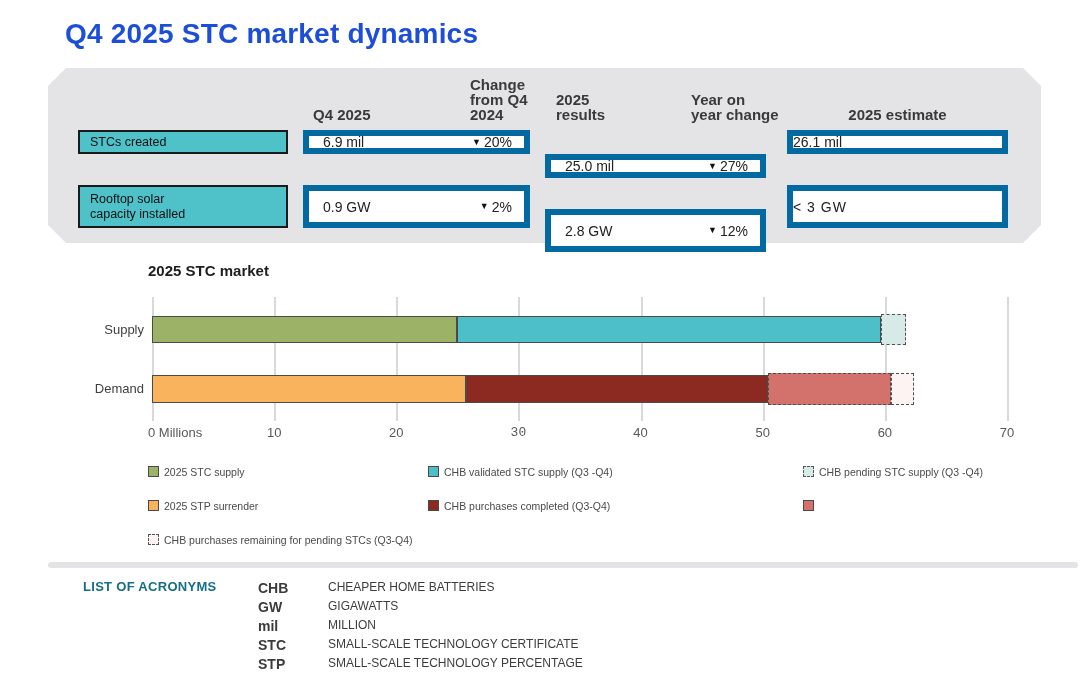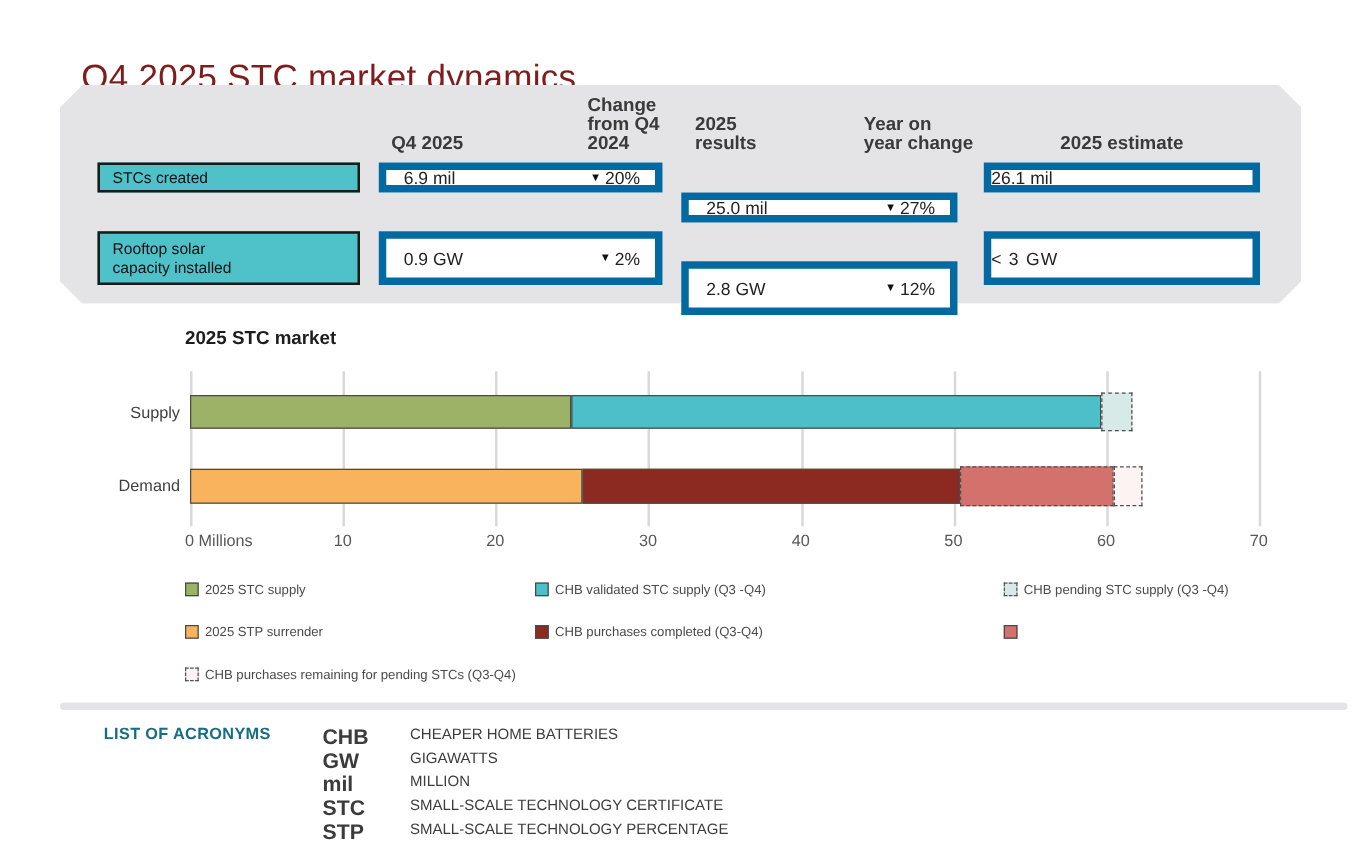--- a/index.html
+++ b/index.html
@@ -5,23 +5,22 @@
   html,body{margin:0;padding:0;}
   body{
     width:1090px;height:681px;position:relative;background:#ffffff;
     font-family:"Liberation Sans","DejaVu Sans",sans-serif;color:#333;
     overflow:hidden;
   }
   .abs{position:absolute;}
 
   
   .page-title{
-    left:65px;top:18px;font-size:28px;font-weight:400;color:#7f1d1d;
+    left:65px;top:18px;font-size:28px;font-weight:700;color:#1d4ed8;
     letter-spacing:.2px;
-    margin-top:28px;
   }
 
   
   .panel{
     left:48px;top:68px;width:993px;height:175px;background:#e4e4e6;
     clip-path:polygon(18px 0,calc(100% - 18px) 0,100% 18px,100% calc(100% - 18px),
       calc(100% - 18px) 100%,18px 100%,0 calc(100% - 18px),0 18px);
   }
 
   
@@ -70,21 +69,21 @@
   .legend-item{display:flex;gap:5px;align-items:flex-start;font-size:10.5px;color:#4a4a4a;line-height:13px;}
   .legend-item .txt{white-space:pre-line;}
   .swatch{width:11px;height:11px;box-sizing:border-box;border:1px solid #4a4a4a;flex:0 0 auto;margin-top:0;}
   .swatch.dashed{border:1.5px dashed #555;}
 
   
   .divider{left:48px;top:562px;width:1030px;height:6px;background:#e4e4e6;border-radius:3px;}
 
   
   .acro-heading{left:83px;top:579px;font-size:13px;font-weight:700;color:#166d86;letter-spacing:.3px;}
-  .acro-abbr{position:absolute;left:258px;font-size:17px;font-weight:700;color:#3b3b3b;}
+  .acro-abbr{position:absolute;left:258px;font-size:14px;font-weight:700;color:#3b3b3b;}
   .acro-full{position:absolute;left:328px;font-size:12px;color:#3d3d3d;}
 </style>
 </head>
 <body>
 
 <div class="abs page-title">Q4 2025 STC market dynamics</div>
 
 <div class="abs panel"></div>
 
 <div class="abs t-head h-q4">Q4 2025</div>
@@ -142,21 +141,21 @@
 
 <div class="abs chart-title">2025 STC market</div>
 <div class="abs chart" id="chart">
     <div class="gridline" style="left: 0px;"></div>
     <div class="axis-label" style="left: -4px;">0 Millions</div>
     <div class="gridline" style="left: 122.146px;"></div>
     <div class="axis-label centered" style="left: 122.146px;">10</div>
     <div class="gridline" style="left: 244.292px;"></div>
     <div class="axis-label centered" style="left: 244.292px;">20</div>
     <div class="gridline" style="left: 366.437px;"></div>
-    <div class="axis-label centered" style="left: 366.437px;">30</div>
+    <div class="axis-label centered" style="left: 366.437px; font-family: Liberation Mono, monospace;">30</div>
     <div class="gridline" style="left: 488.583px;"></div>
     <div class="axis-label centered" style="left: 488.583px;">40</div>
     <div class="gridline" style="left: 610.729px;"></div>
     <div class="axis-label centered" style="left: 610.729px;">50</div>
     <div class="gridline" style="left: 732.875px;"></div>
     <div class="axis-label centered" style="left: 732.875px;">60</div>
     <div class="gridline" style="left: 855.021px;"></div>
     <div class="axis-label centered" style="left: 855.021px;">70</div>
     <div class="segment" style="left: 0px; width: 305.365px; top: 21px; height: 27px; background: rgb(156, 178, 102);"></div>
     <div class="segment" style="left: 305.365px; width: 423.846px; top: 21px; height: 27px; background: rgb(77, 191, 201);"></div>

